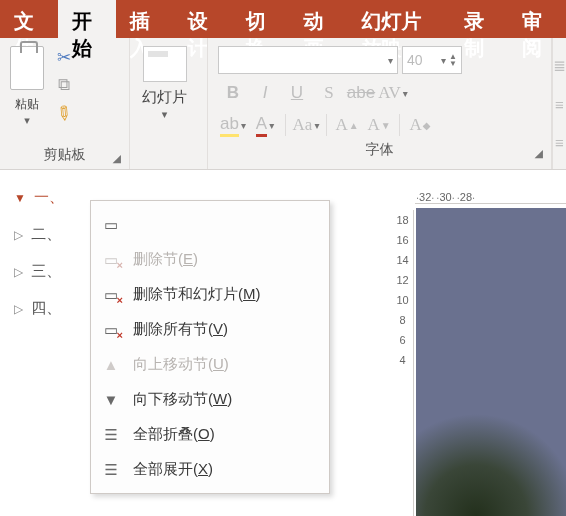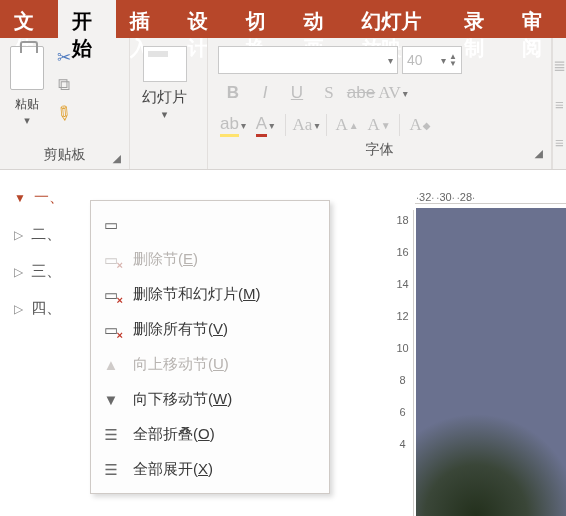--- a/index.html
+++ b/index.html
@@ -41,21 +41,21 @@
   .ctx-menu{position:absolute;top:200px;left:90px;width:240px;background:#fdfdfd;border:1px solid #cfcac6;box-shadow:3px 3px 5px rgba(0,0,0,.15);padding:6px 0;}
   .mi{display:flex;align-items:center;height:35px;padding:0 14px 0 10px;gap:12px;color:#3a3a3a;font-size:15px;}
   .mi.disabled{color:#b7b3b0;}
   .mi-icon{width:20px;text-align:center;color:#6a6a6a;font-size:15px;position:relative;}
   .mi.disabled .mi-icon{color:#cfcbc9;}
   .redx::after{content:"×";color:#c0392b;font-size:11px;position:absolute;right:-2px;bottom:-2px;font-weight:bold;}
   .mi.disabled .redx::after{color:#d9b6b1;}
   .mi u{text-decoration:underline;}
   .ruler-h{position:absolute;top:184px;left:415px;right:0;height:20px;background:#fff;border-bottom:1px solid #d0cdca;font-size:11px;color:#666;letter-spacing:0;display:flex;align-items:flex-end;overflow:hidden;}
   .ruler-h span{margin:0 1px;}
-  .ruler-v{position:absolute;top:210px;left:392px;width:22px;bottom:0;background:#fff;border-right:1px solid #d0cdca;font-size:11px;color:#666;display:flex;flex-direction:column;align-items:center;overflow:hidden;gap:12px;}
+  .ruler-v{position:absolute;top:210px;left:392px;width:22px;bottom:0;background:#fff;border-right:1px solid #d0cdca;font-size:11px;color:#666;display:flex;flex-direction:column;align-items:center;overflow:hidden;}
   .ruler-v span{margin:4px 0;}
   .slide-view{position:absolute;top:208px;left:416px;right:0;bottom:0;background:#6a718f;overflow:hidden;}
   .slide-img{position:absolute;right:-30px;bottom:-30px;width:200px;height:150px;background:radial-gradient(circle at 40% 80%, #23301c 0%, #3a4638 30%, transparent 60%);}
   .caretd{font-size:10px;color:#777;margin-left:2px;}
   .para-edge{width:14px;border-left:1px solid #e2dfdd;display:flex;flex-direction:column;justify-content:space-around;align-items:center;padding:8px 0;color:#bfbfbf;font-size:15px;}
 </style>
 </head>
 <body>
 
 <div class="ribbon-tabs" id="tabs">

